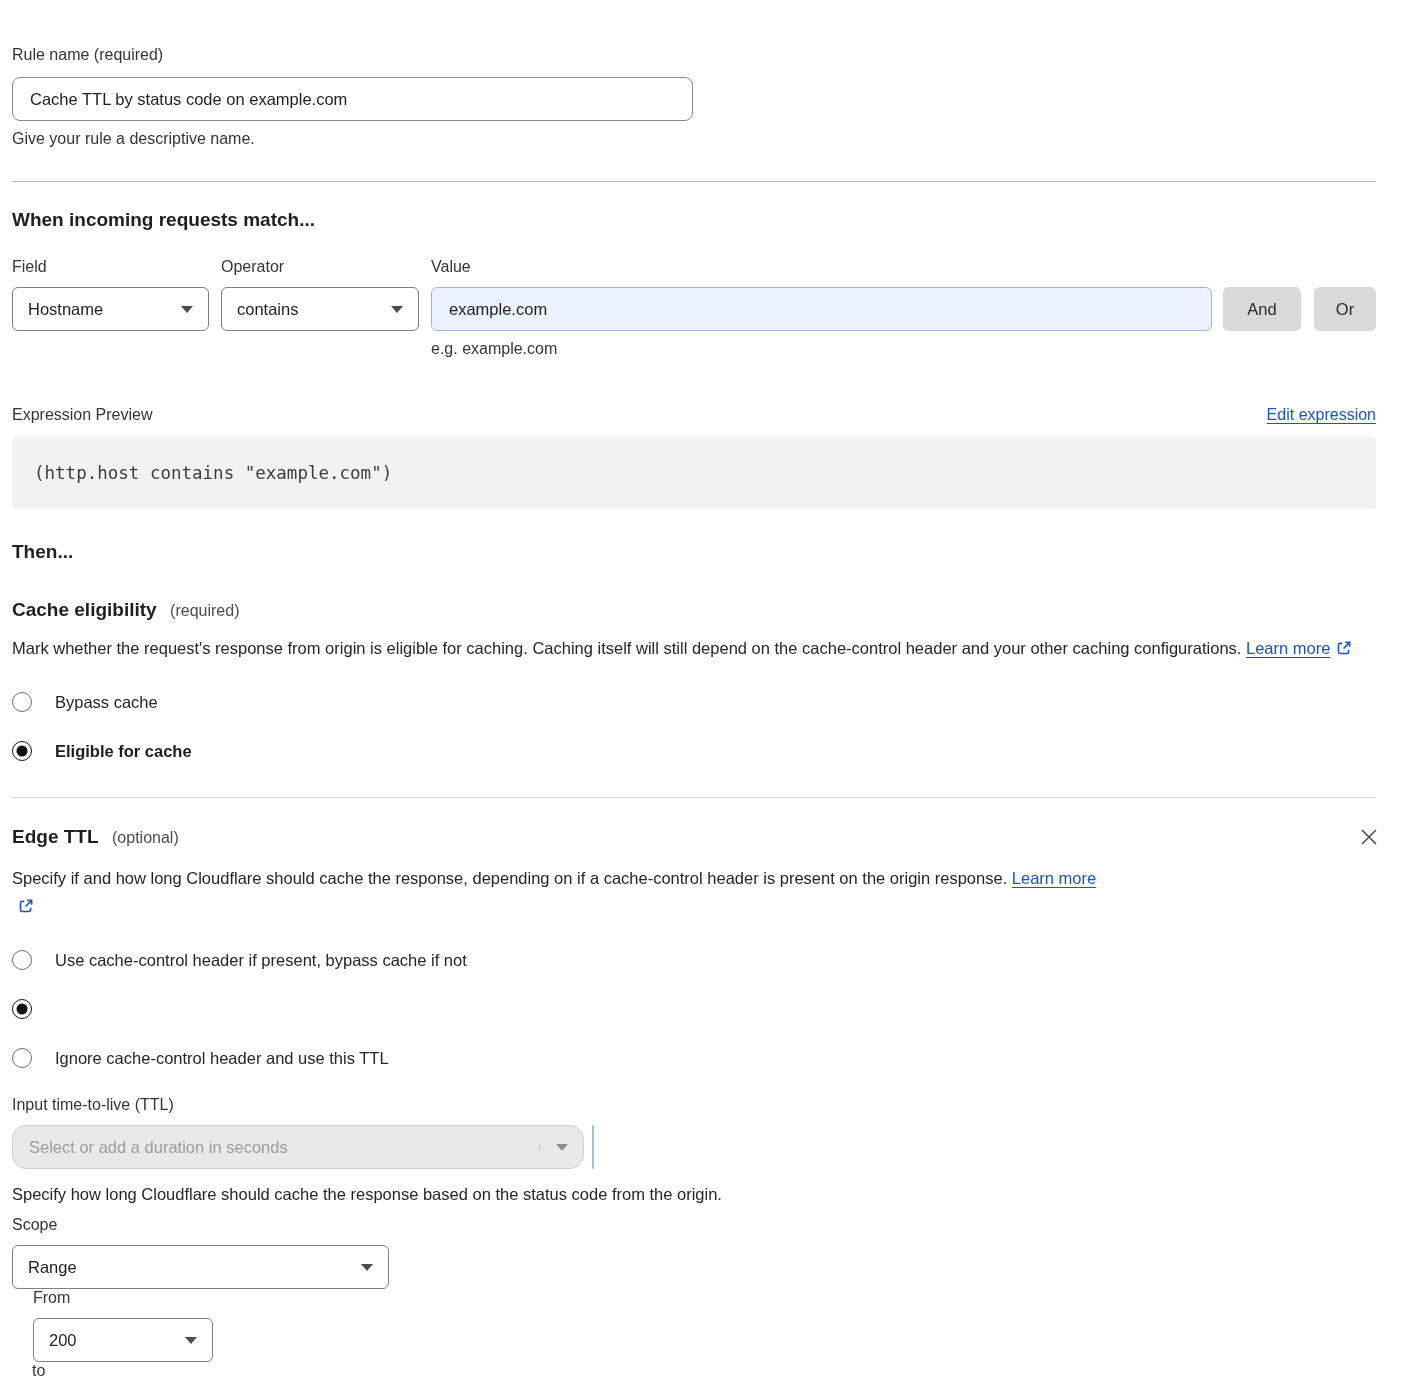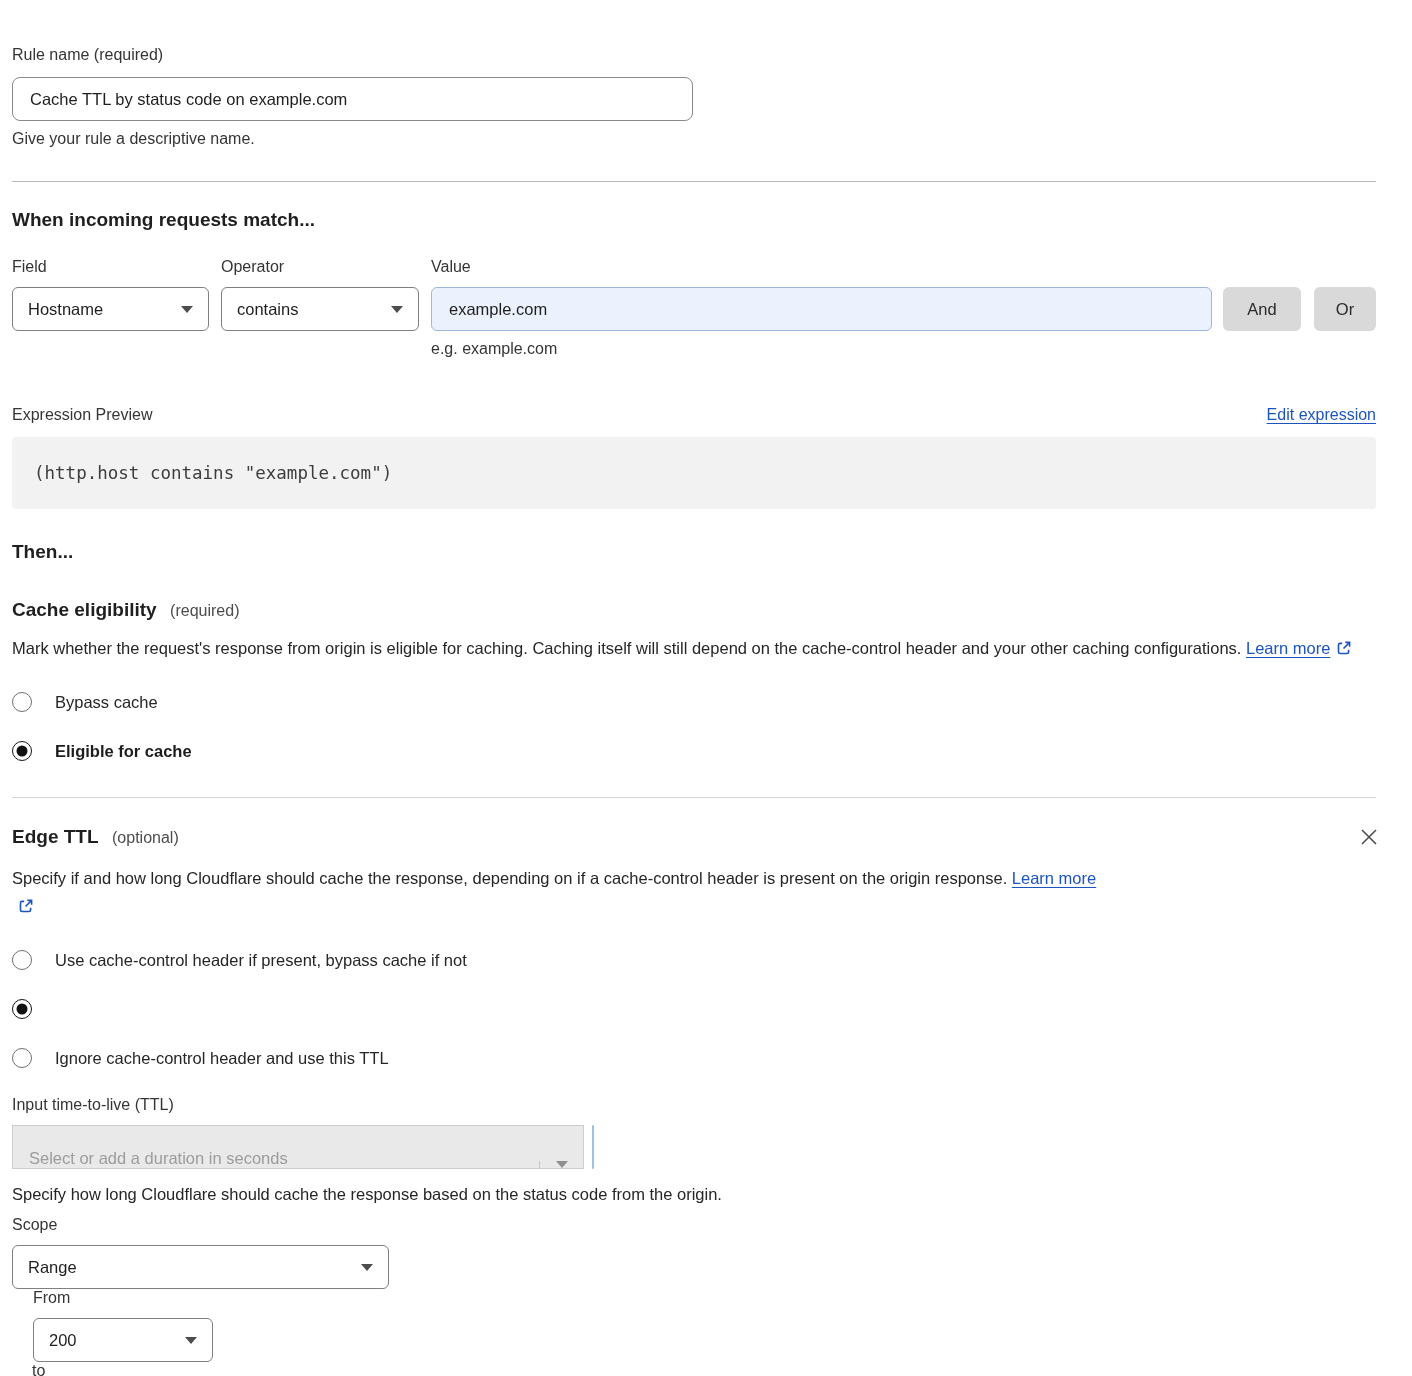--- a/index.html
+++ b/index.html
@@ -104,22 +104,22 @@
   .radio-label { margin-left: 23px; font-size: 16.5px; color: #262626; }
   .radio-label.bold { font-weight: 700; color: #1d1d1d; }
 
   .edge-header-row { display: flex; justify-content: space-between; align-items: flex-start; }
   .close-btn { background: none; border: none; cursor: pointer; padding: 2px; margin-right: -4px; }
 
   
   .ttl-label { margin-top: 28px; }
   .combo-row { display: flex; align-items: stretch; margin-top: 11px; }
   .combo {
-    width: 572px; height: 44px; border-radius: 0;
-    display: flex; align-items: flex-end; overflow: hidden;
+    width: 572px; height: 44px; border-radius: 14px;
+    display: flex; align-items: center; overflow: hidden;
   }
   .combo.disabled { background: #e9e9e9; border: 1px solid #cdcdcd; }
   .combo-text {
     flex: 1; display: flex; align-items: center; padding: 0 16px;
     font-size: 16.5px; color: #9c9c9c;
   }
   .combo-arrow {
     width: 44px; display: flex; align-items: center; justify-content: center;
     border-left: 1px solid #c6c6c6;
   }

